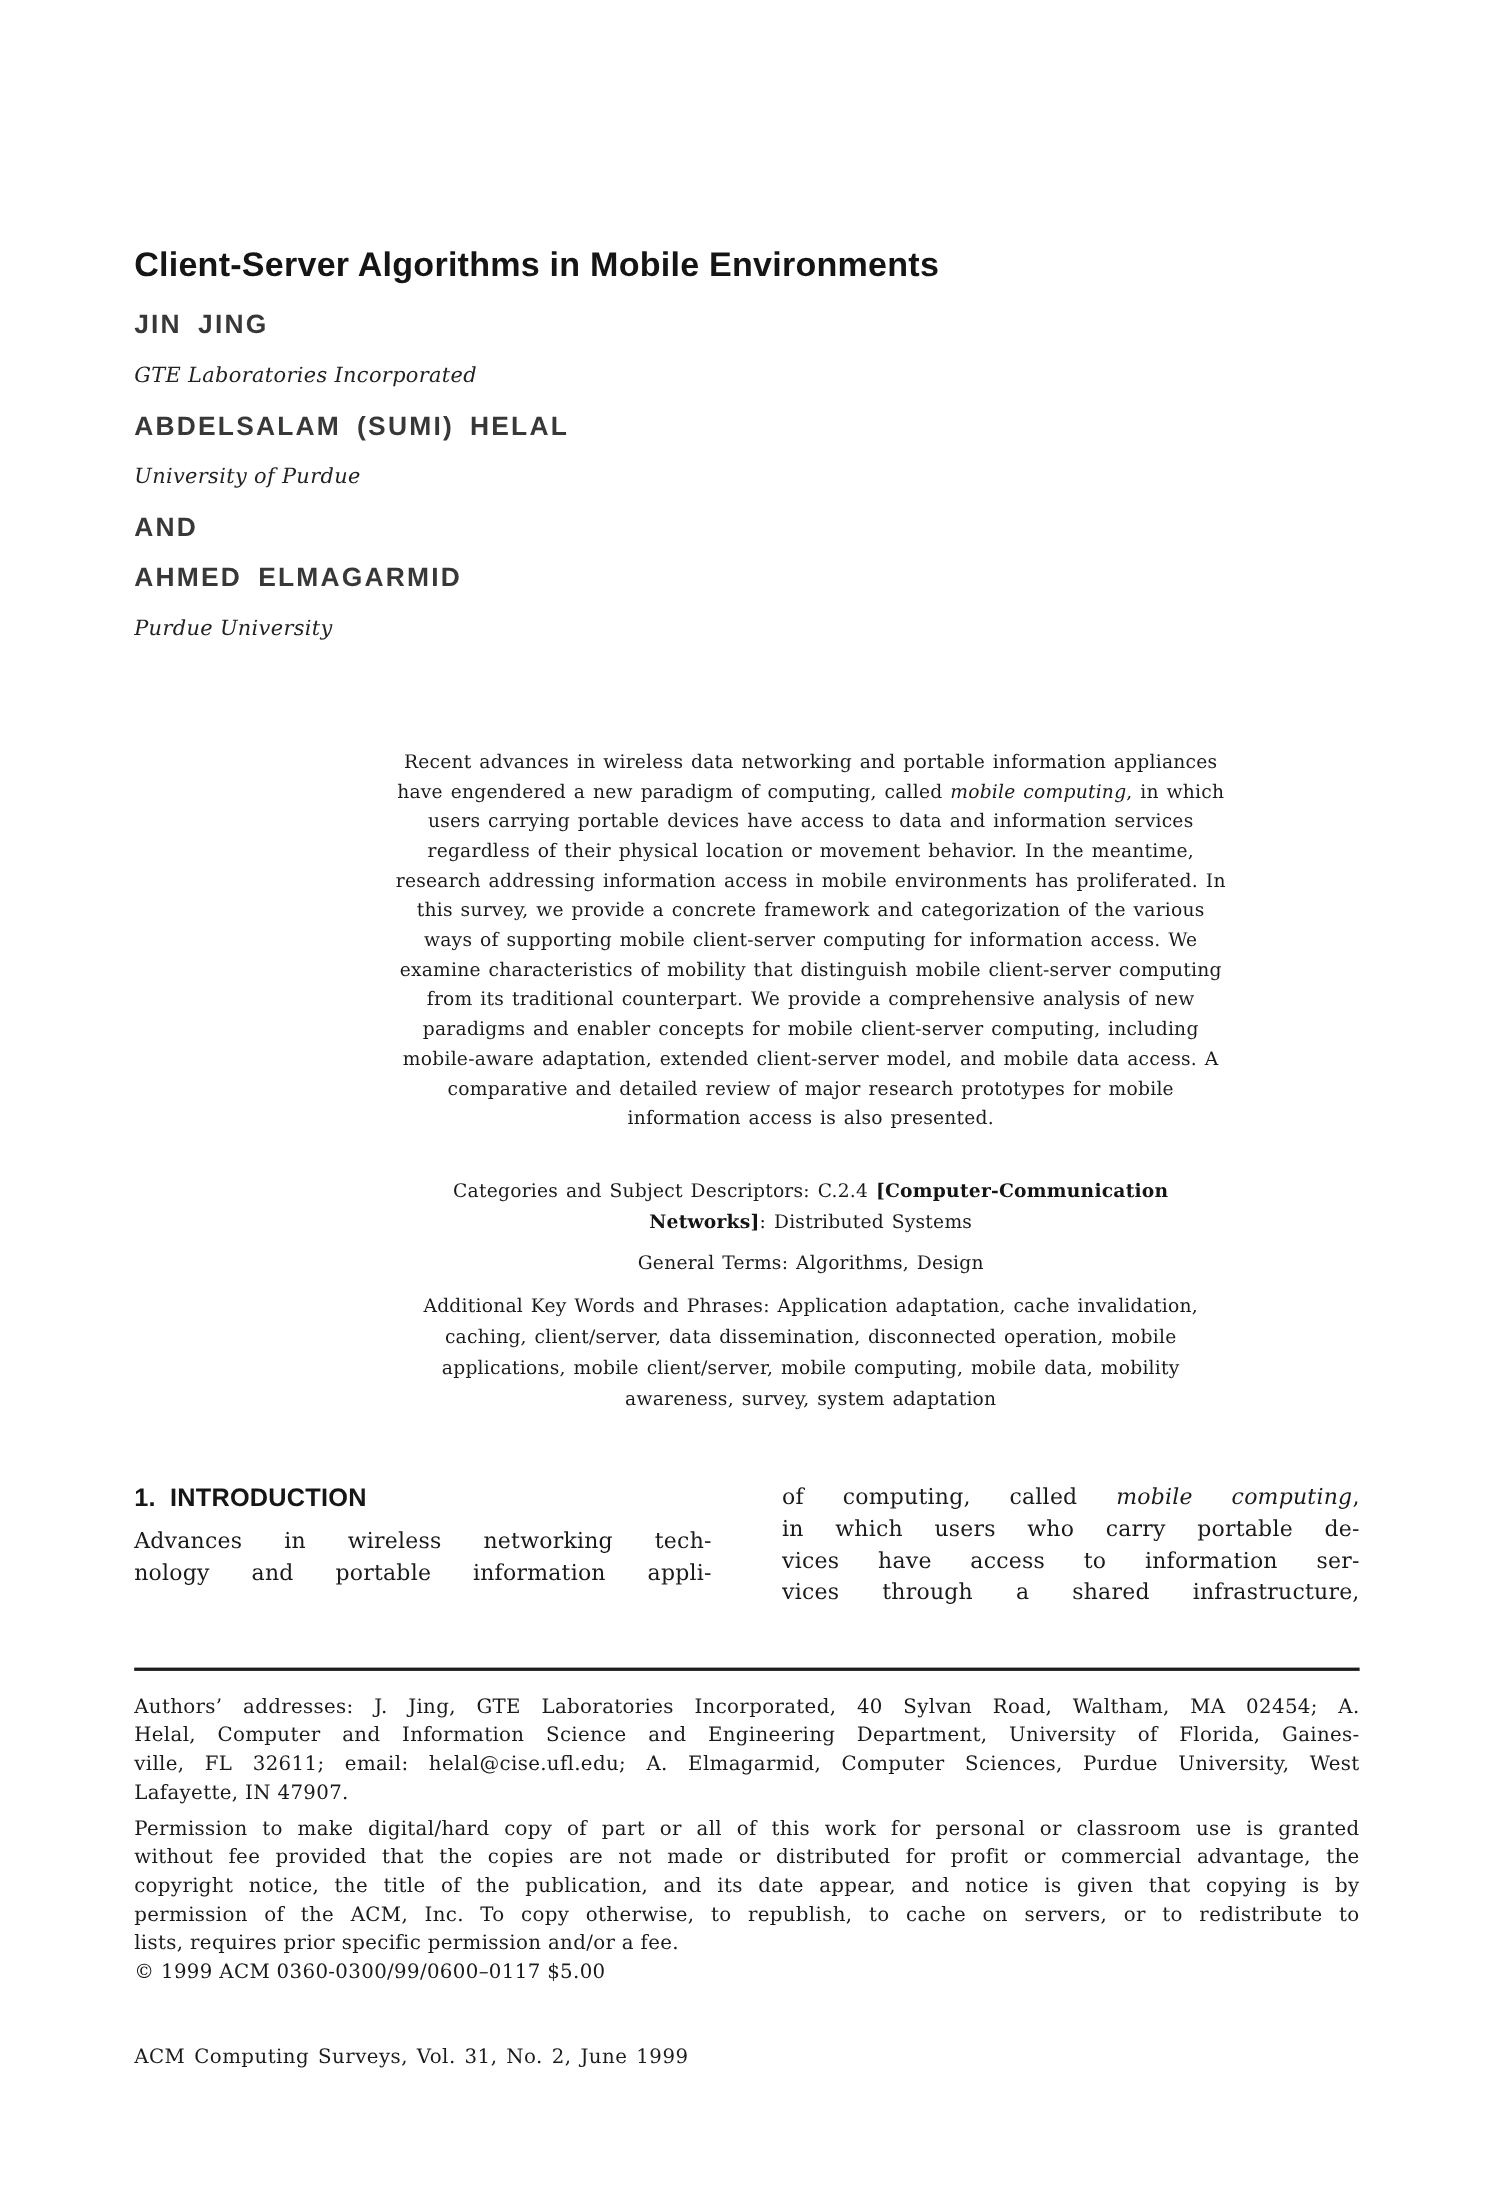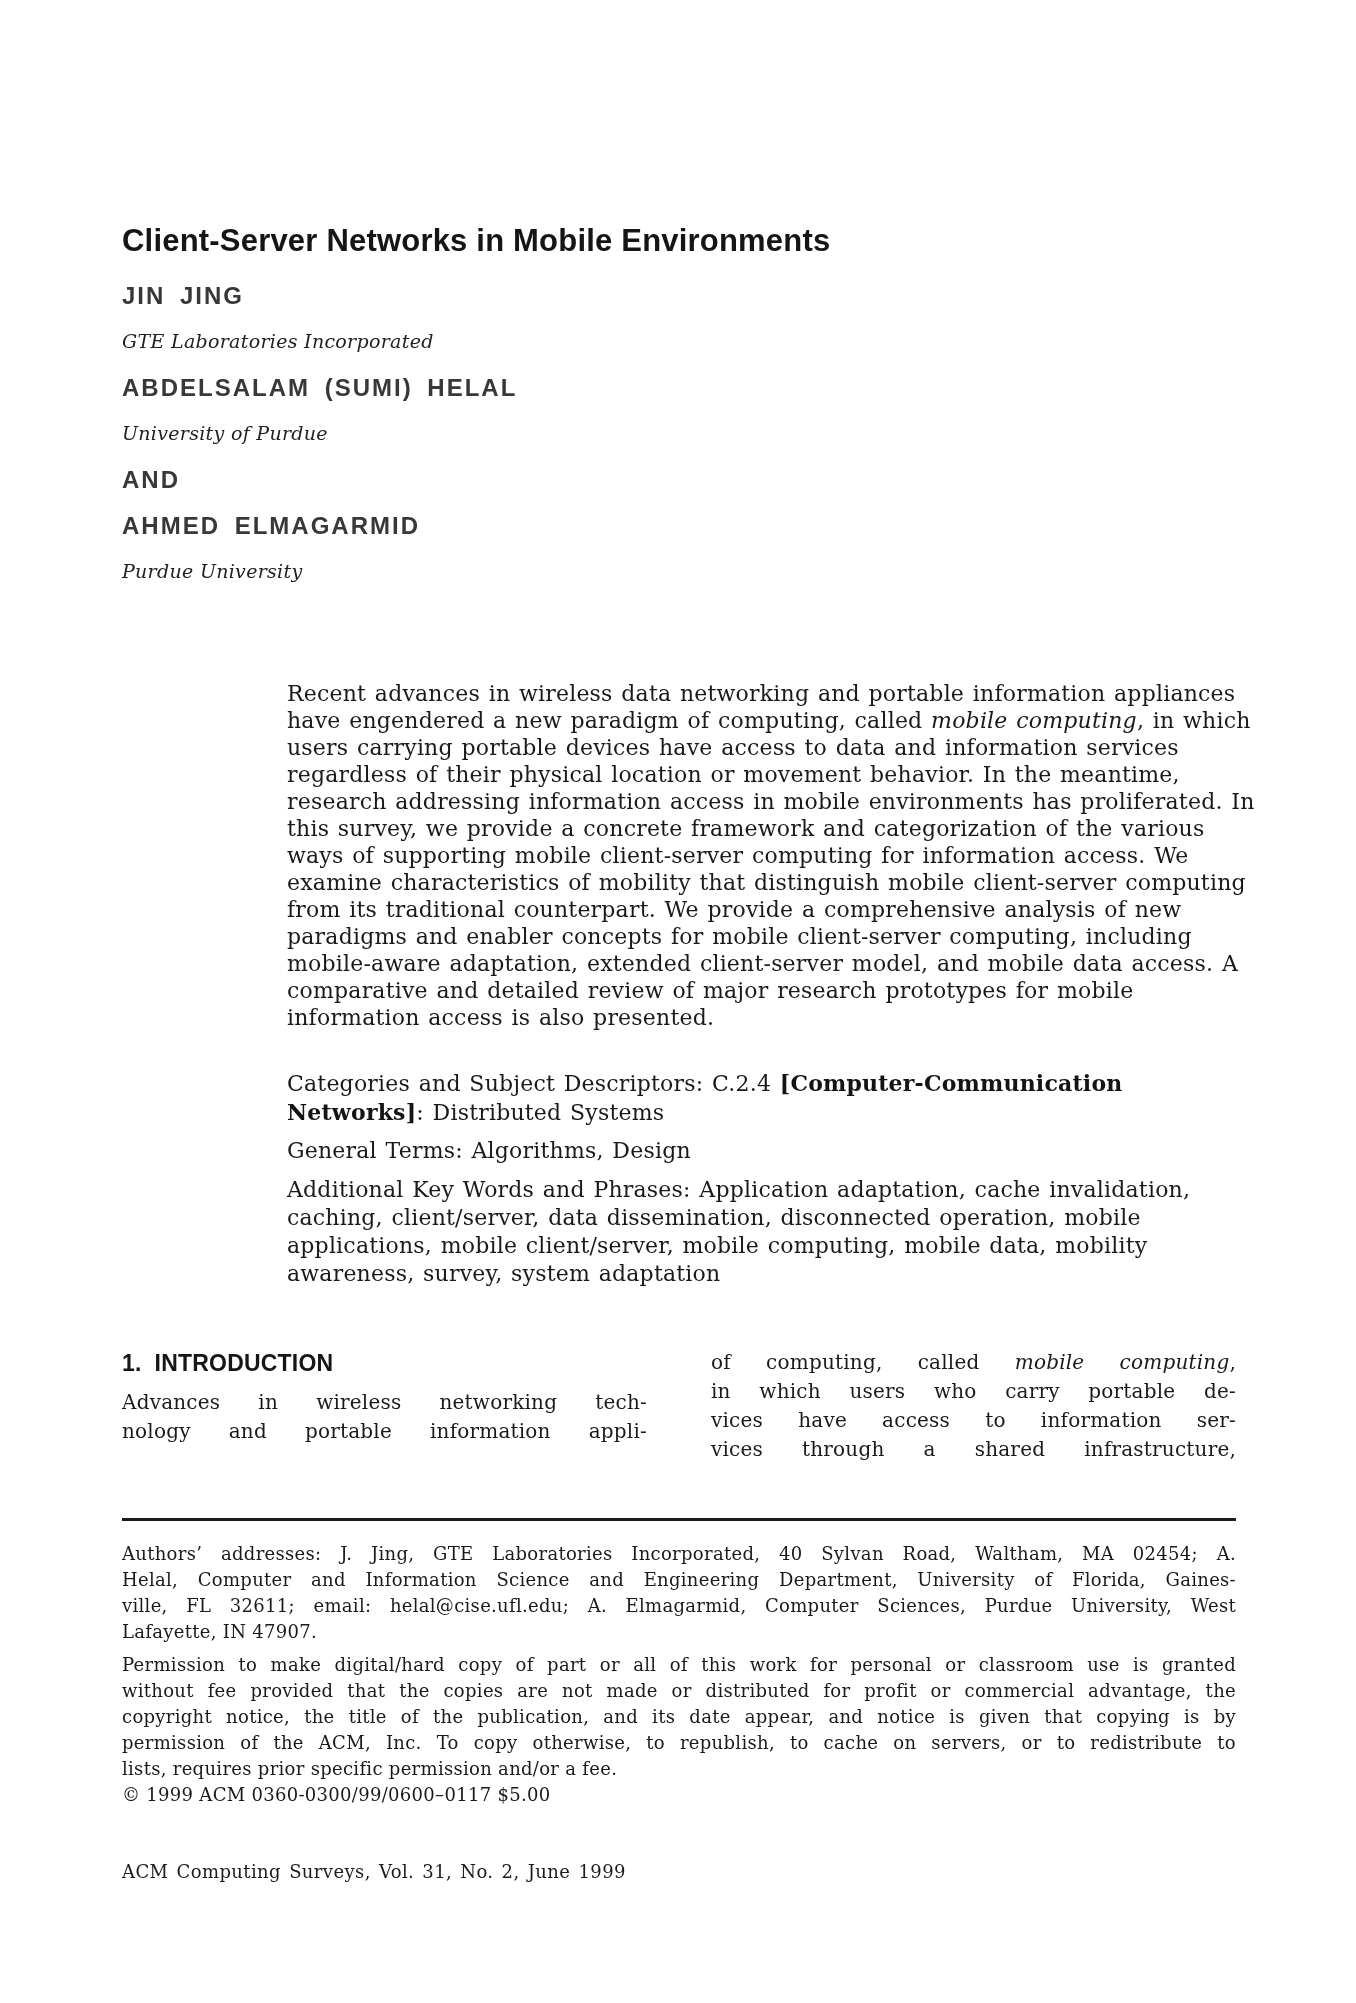--- a/index.html
+++ b/index.html
@@ -52,25 +52,26 @@
     margin-bottom: 20px;
     letter-spacing: 0.3px;
   }
   
   .frontmatter {
     margin-top: 96px;
     margin-left: 165px;
     width: 900px;
   }
   .fm-line {
-    font-size: 22px;
+    font-size: 17px;
     line-height: 27px;
     letter-spacing: 0.2px;
     word-spacing: 1.5px;
     white-space: nowrap;
+    text-align: center;
   }
   .categories { margin-top: 38px; }
   .categories .fm-line, .general-terms, .keywords .fm-line { line-height: 28px; }
   .general-terms { margin-top: 10px; }
   .keywords { margin-top: 11px; }
   .fm-line b { font-weight: 700; color: #141414; }
   .fm-line i, .body-line i { font-style: italic; }
   
   .intro {
     margin-top: 60px;
@@ -122,21 +123,21 @@
     letter-spacing: 0.4px;
     word-spacing: 2px;
     color: #1c1c1c;
   }
 </style>
 </head>
 <body>
 
 <div class="page">
 
-  <h1 class="title">Client-Server Networks in Mobile Environments</h1>
+  <h1 class="title">Client-Server Algorithms in Mobile Environments</h1>
 
   <div class="authors">
     <div class="author-name">JIN JING</div>
     <div class="author-affil">GTE Laboratories Incorporated</div>
     <div class="author-name">ABDELSALAM (SUMI) HELAL</div>
     <div class="author-affil">University of Purdue</div>
     <div class="author-name">AND</div>
     <div class="author-name">AHMED ELMAGARMID</div>
     <div class="author-affil">Purdue University</div>
   </div>

